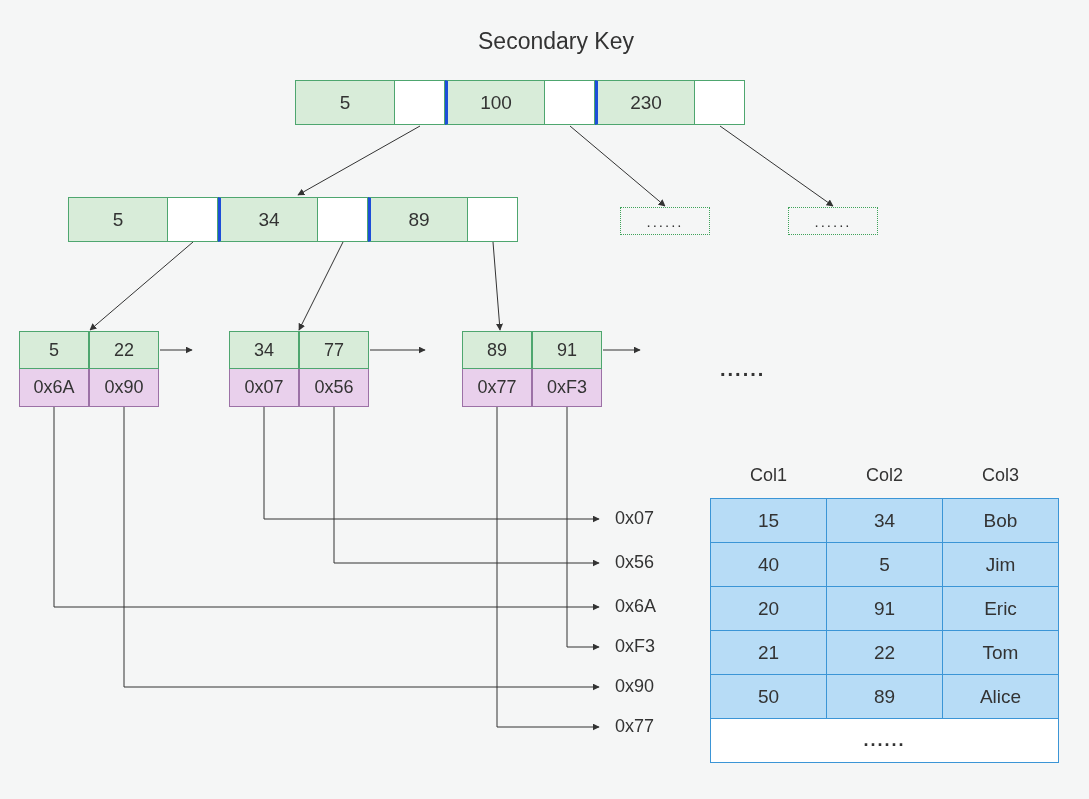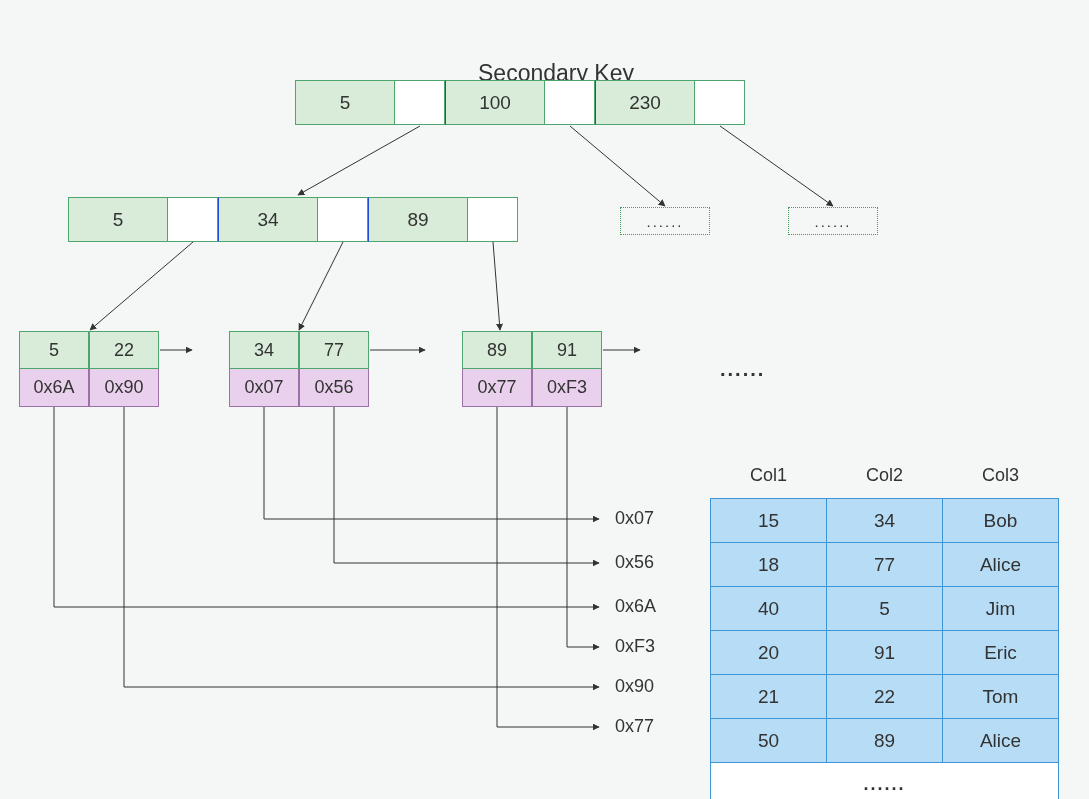--- a/index.html
+++ b/index.html
@@ -16,21 +16,20 @@
     position: relative;
     width: 1089px;
     height: 799px;
   }
 
   .title {
     position: absolute;
     font-size: 23px;
     color: #333;
     text-align: center;
-    margin-top: 32px;
   }
 
   
   .block {
     position: absolute;
     display: flex;
   }
   .cell {
     box-sizing: border-box;
     border: 1px solid #4ea66f;
@@ -43,21 +42,21 @@
   .cell.key   { background: #d8ecd9; }
   .cell.gap   { background: #ffffff; }
   .cell.ptr   { background: #e9d0ec; border-color: #9c71a6; }
 
   
   .root .cell.key, .internal .cell.key { width: 100px; height: 45px; }
   .root .cell.gap, .internal .cell.gap { width: 50px;  height: 45px; border-left: none; }
   .root .cell.key + .cell.gap,
   .internal .cell.key + .cell.gap { border-left: none; }
   .root .cell + .cell.key,
-  .internal .cell + .cell.key { border-left: 1px solid #1d4ed8; }
+  .internal .cell + .cell.key { border-left: 3px solid #1d4ed8; }
 
   
   .leaf {
     display: block;
   }
   .leaf .row { display: flex; }
   .leaf .cell { width: 70px; height: 38px; font-size: 18px; }
   .leaf .row.keys .cell + .cell { border-left: 1px solid #4ea66f; }
   .leaf .row.ptrs .cell { border-top: none; }
   .leaf .row.ptrs .cell + .cell { border-left: 1px solid #9c71a6; }
@@ -247,25 +246,20 @@
         <th>Col3</th>
       </tr>
     </thead>
     <tbody>
       <tr>
         <td>15</td>
         <td>34</td>
         <td>Bob</td>
       </tr>
       <tr>
-        <td>18</td>
-        <td>77</td>
-        <td>Alice</td>
-      </tr>
-      <tr>
         <td>40</td>
         <td>5</td>
         <td>Jim</td>
       </tr>
       <tr>
         <td>20</td>
         <td>91</td>
         <td>Eric</td>
       </tr>
       <tr>

